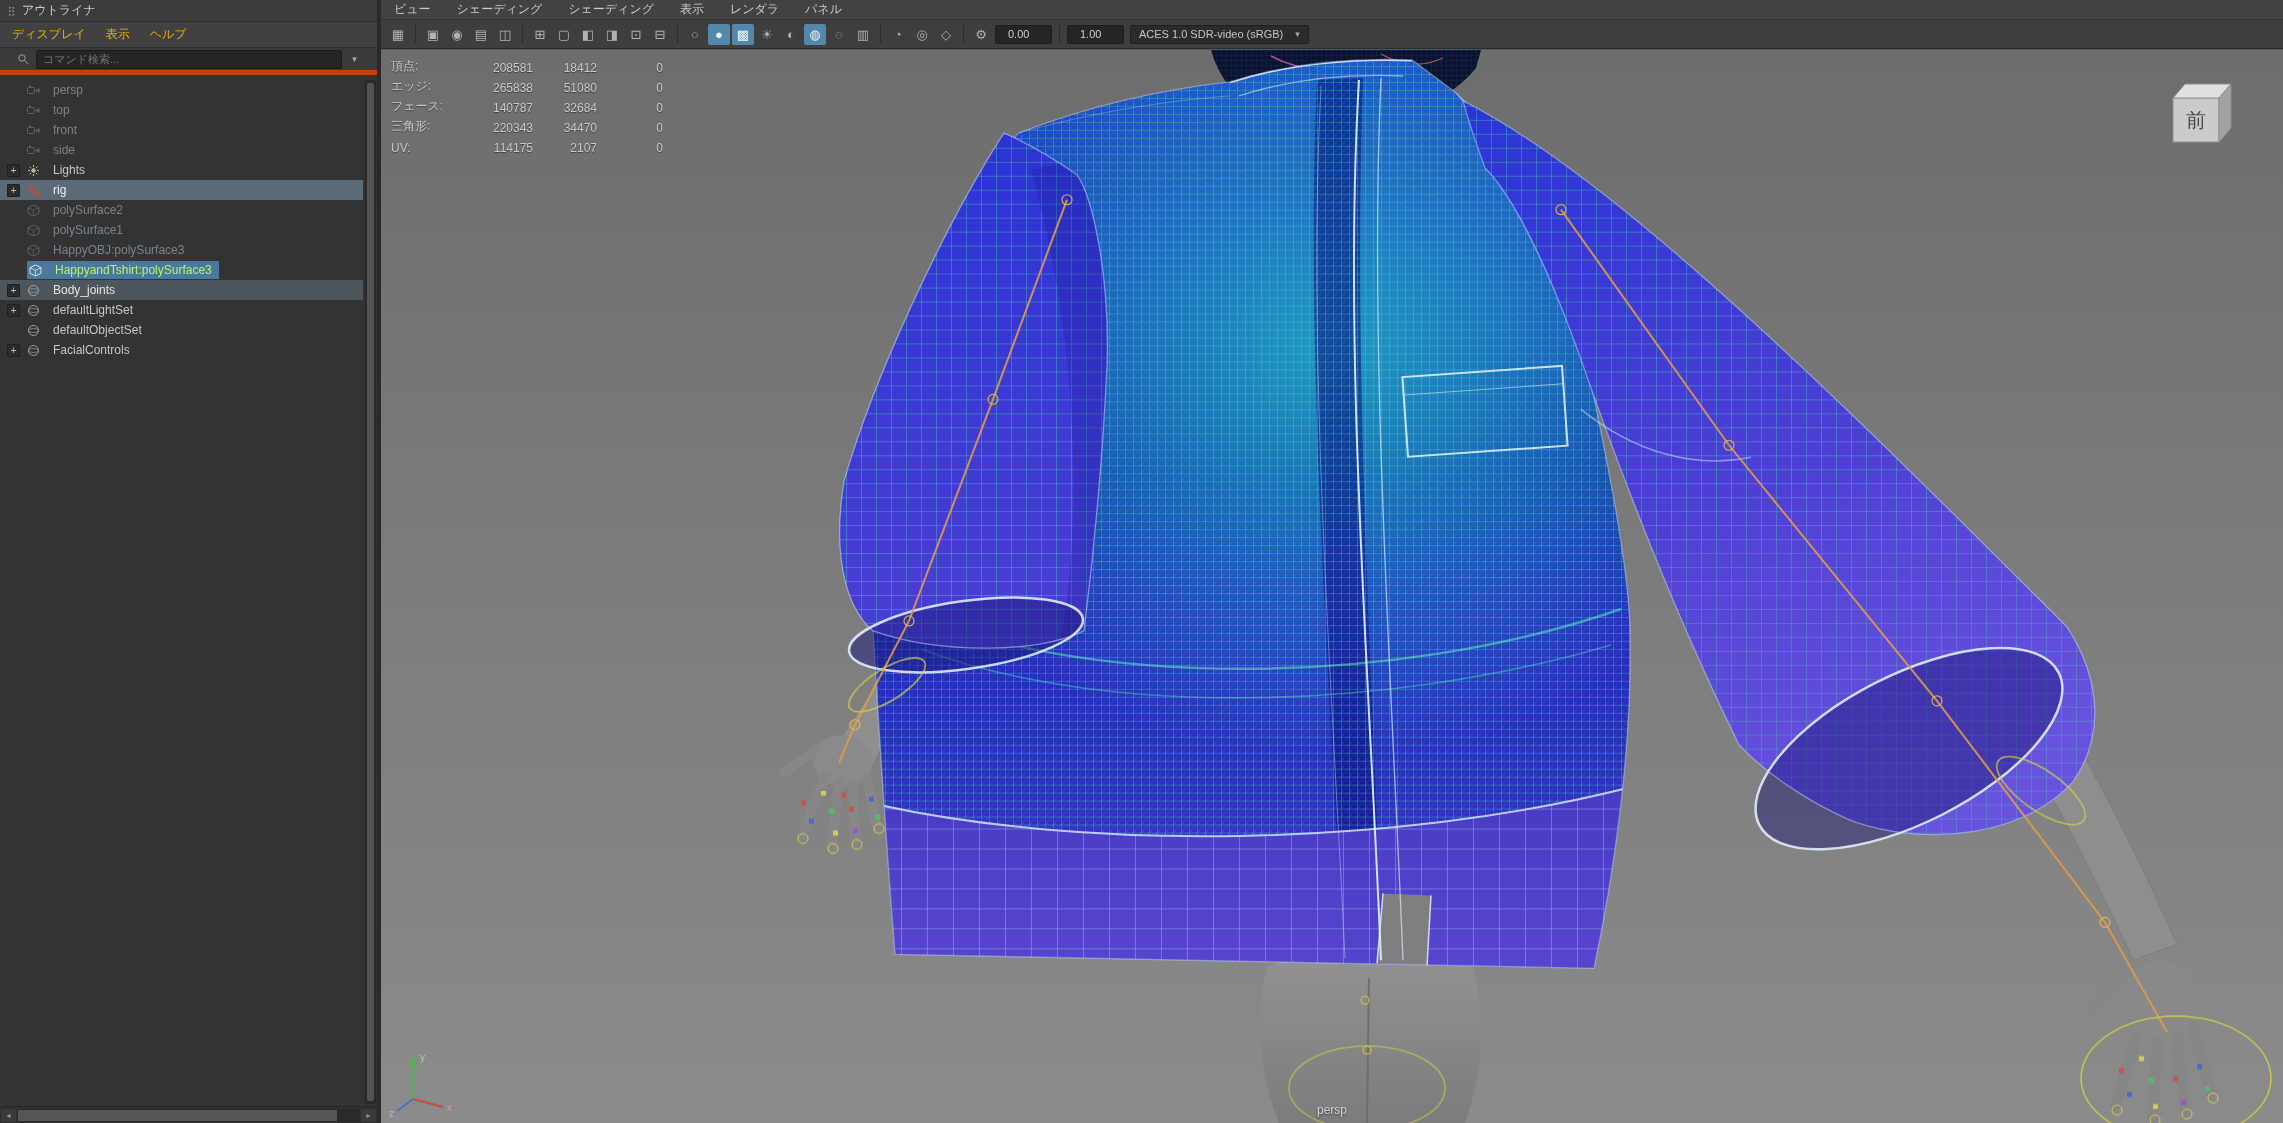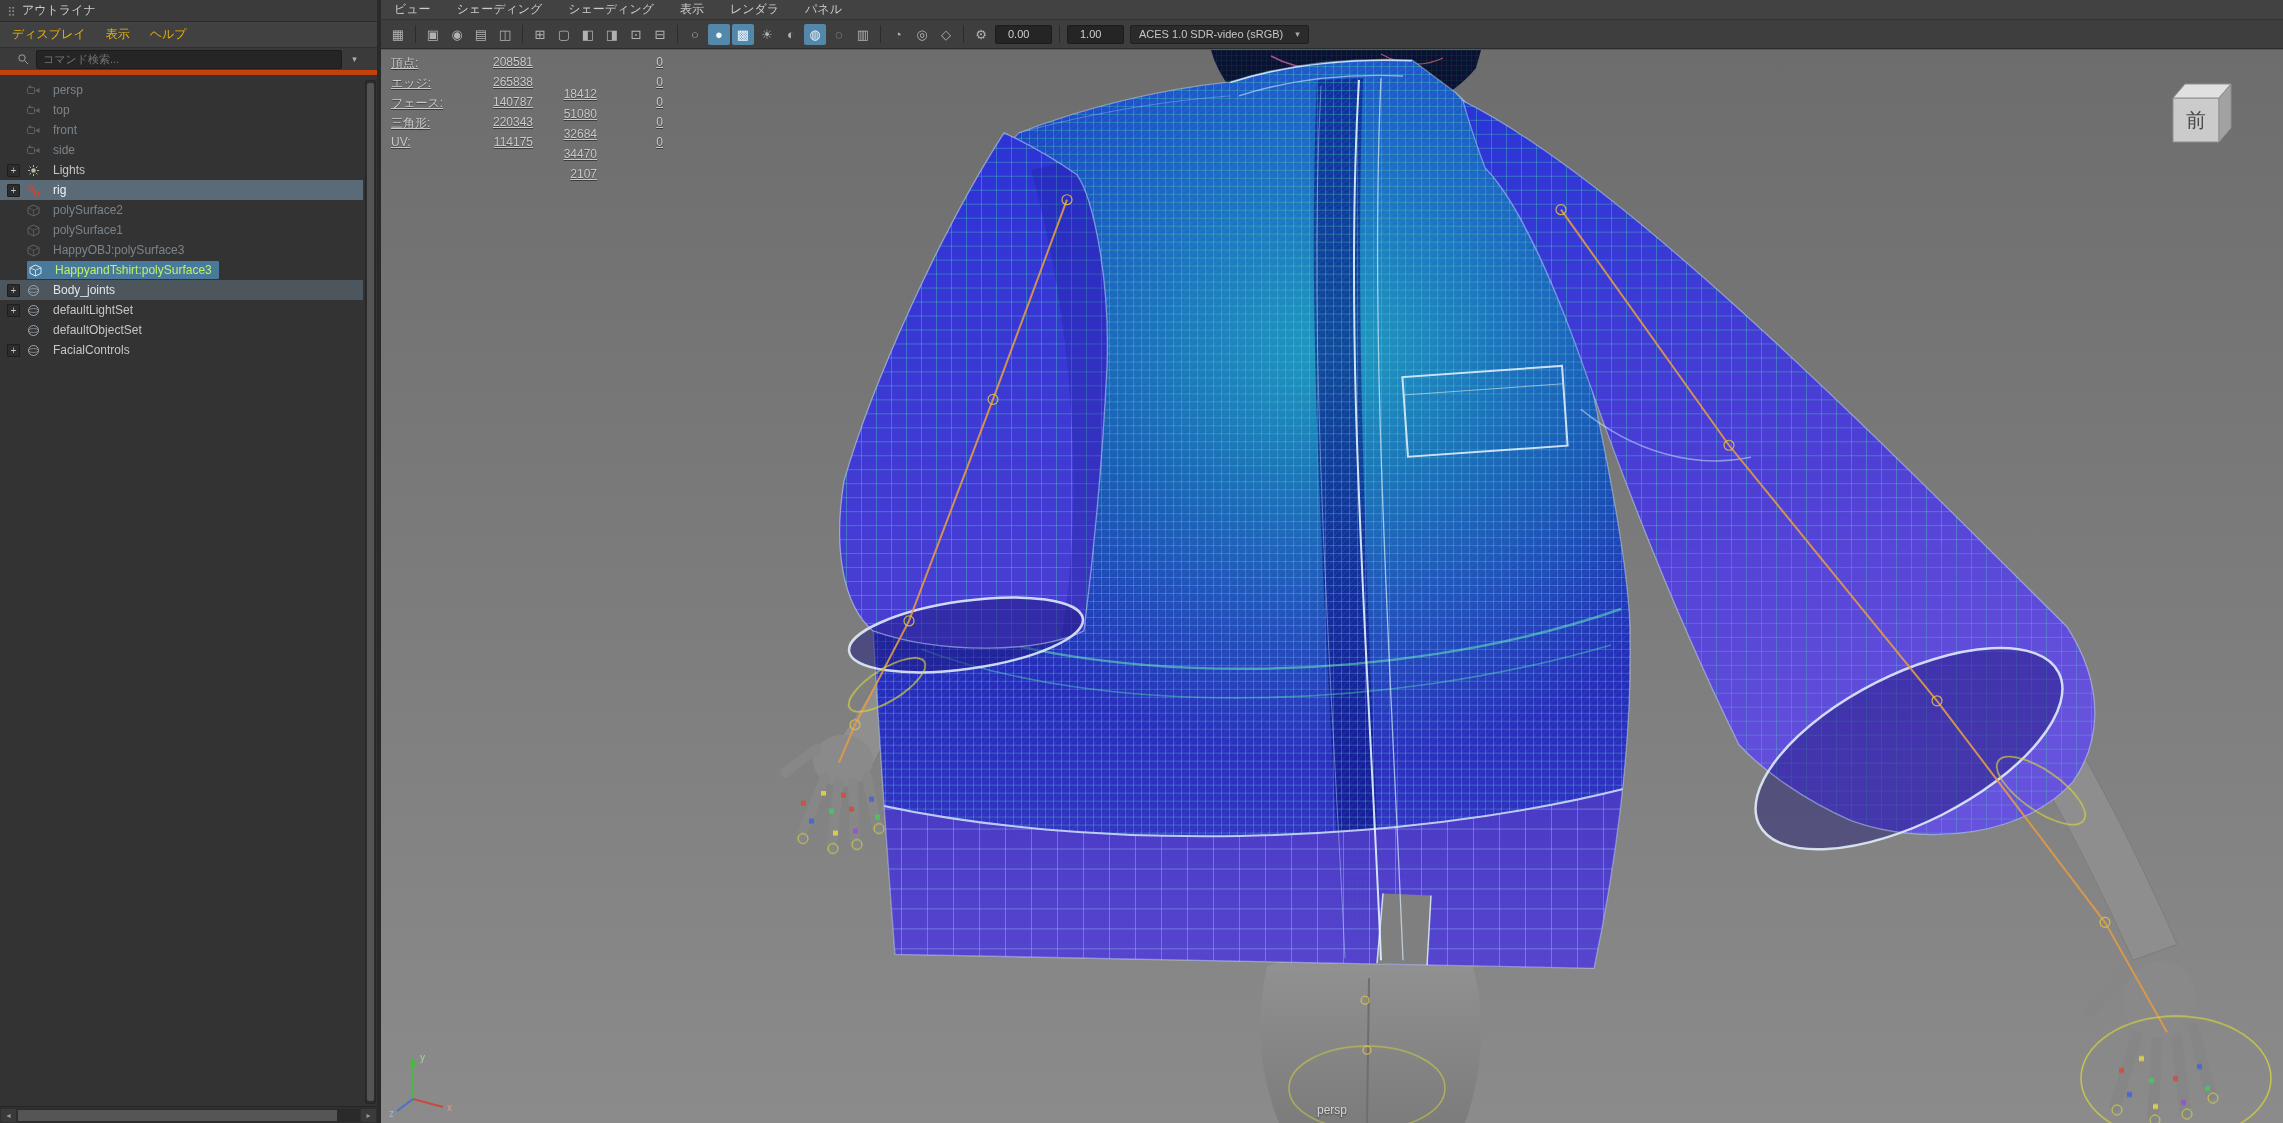--- a/index.html
+++ b/index.html
@@ -71,21 +71,21 @@
   .tdrop { height:19px; background:#2b2b2b; border:1px solid #1f1f1f; border-radius:2px;
     color:#c6c6c6; font-size:11px; display:flex; align-items:center; gap:12px;
     padding:0 8px; margin-left:4px; }
   .tdrop .caret { font-size:9px; color:#a8a8a8; }
 
   .vcontent { position:absolute; top:50px; left:0; right:0; bottom:0; overflow:hidden; }
   .scene { position:absolute; inset:0; width:100%; height:100%; display:block; }
 
   .hud { position:absolute; top:5px; left:10px; font-size:12px; color:#cacaca;
     text-shadow:0 1px 1px rgba(0,0,0,.45); }
-  .hud-row { display:flex; height:20px; align-items:flex-start;text-decoration:underline; }
+  .hud-row { display:flex; height:20px; align-items:flex-end; }
   .hud-label { width:76px; }
   .hud-v1 { width:66px; text-align:right; }
   .hud-v2 { width:64px; text-align:right;margin-top:32px; }
   .hud-v3 { width:66px; text-align:right; }
 
   .vcube { position:absolute; top:24px; right:46px; width:78px; height:78px; }
   .cam-label { position:absolute; bottom:6px; left:0; right:0; text-align:center;
     color:#d6d6d6; font-size:12px; text-shadow:0 1px 2px rgba(0,0,0,.6); }
   .axis { position:absolute; left:6px; bottom:4px; width:92px; height:76px; }
 </style>

